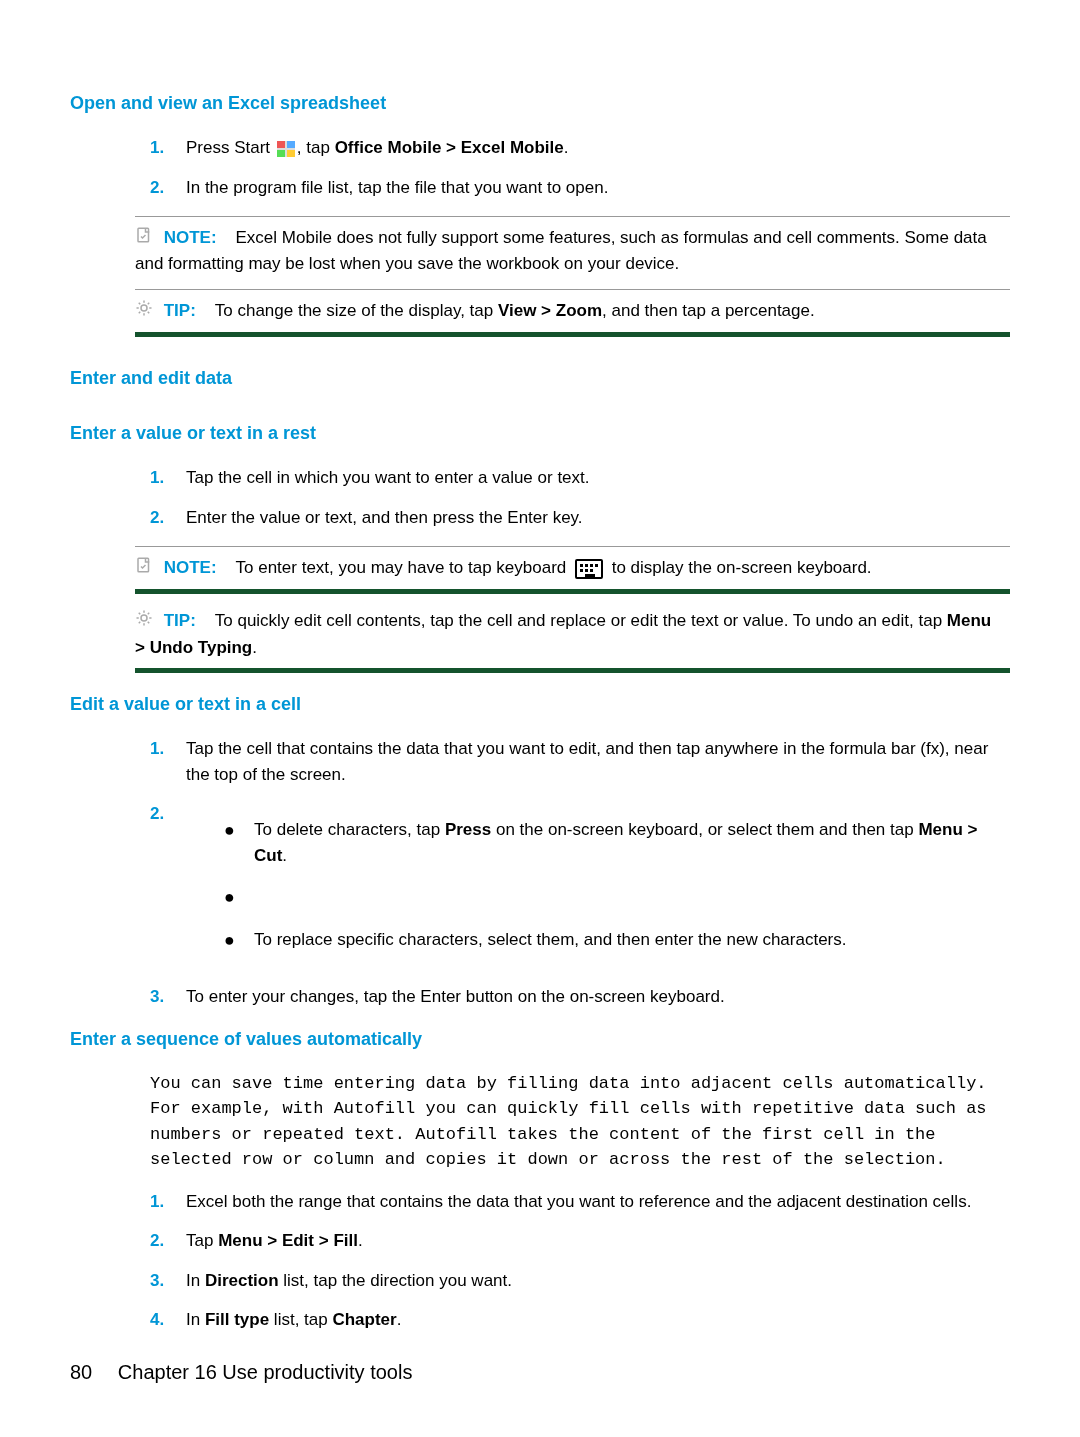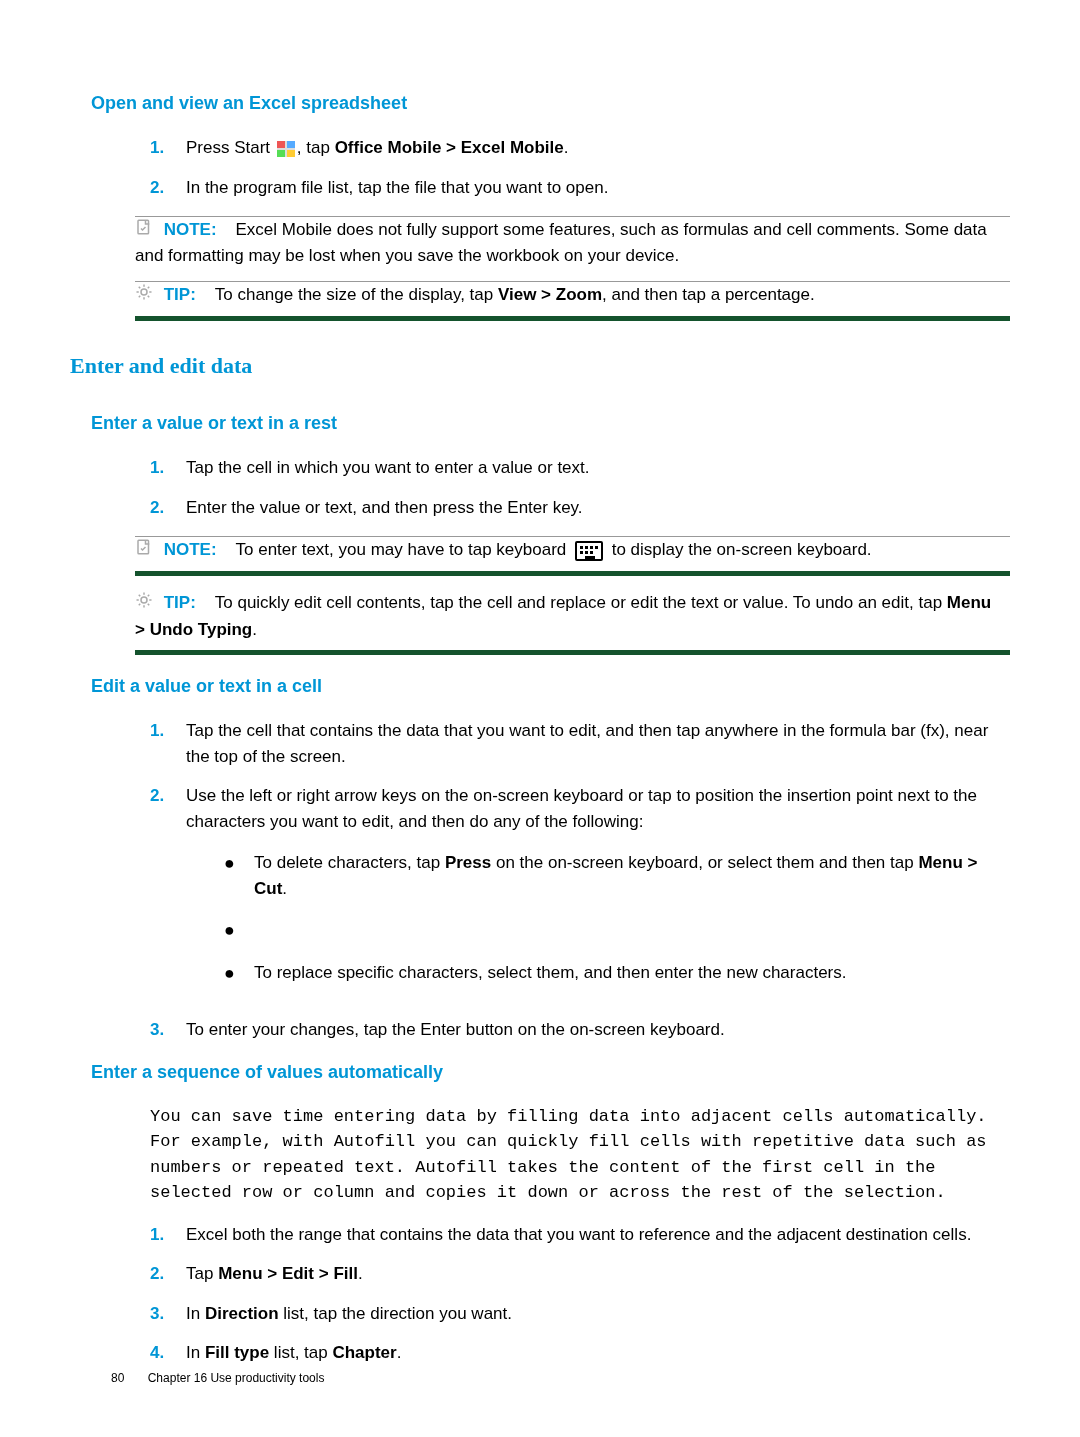--- a/index.html
+++ b/index.html
@@ -15,28 +15,26 @@
       padding: 90px 70px 50px 70px;
       font-size: 17px;
       line-height: 1.5;
       color: #000;
     }
     .h3 {
       color: #0096d6;
       font-weight: bold;
       font-size: 18px;
       margin-bottom: 18px;
-      margin-left: 21px;
     }
     .h2 {
       color: #0096d6;
       font-weight: bold;
-      font-size: 22px;
+      font-size: 18px;
       margin: 28px 0 28px 0;
-      font-family: Liberation Serif, serif;
     }
     .ol {
       list-style: none;
       margin-left: 80px;
       margin-bottom: 16px;
     }
     .ol li {
       display: flex;
       margin-bottom: 14px;
     }
@@ -65,20 +63,21 @@
       flex-shrink: 0;
     }
     .callout {
       margin-left: 65px;
       padding-right: 10px;
       margin-bottom: 12px;
       margin-top: 8px;
     }
     .callout.bordered-top {
       border-top: 1px solid #999;
+      padding-top: 8px;
     }
     .callout.bordered-bottom {
       border-bottom: 5px solid #14532d;
       padding-bottom: 8px;
     }
     .callout-label {
       color: #0096d6;
       font-weight: bold;
     }
     .callout-icon {
@@ -153,22 +152,21 @@
     }
     .body-text {
       margin-left: 80px;
       margin-bottom: 16px;
       font-family: Liberation Mono, monospace;
     }
     .footer {
       position: absolute;
       bottom: 50px;
       left: 70px;
-      font-size: 12px;
-      margin-left: 41px;
+      font-size: 20px;
     }
     .footer .pn {
       margin-right: 20px;
     }
     b { font-weight: bold; }
   </style>
 </head>
 <body>
 
 <div class="h3">Open and view an Excel spreadsheet</div>
@@ -257,21 +255,20 @@
 
 <div class="h3" style="margin-top:18px;">Edit a value or text in a cell</div>
 <ul class="ol">
   <li>
     <span class="num">1.</span>
     <span class="li-text">Tap the cell that contains the data that you want to edit, and then tap anywhere in the formula bar (fx), near the top of the screen.</span>
   </li>
   <li>
     <span class="num">2.</span>
     <span class="li-text">
-      <span>Use the left or right arrow keys on the on-screen keyboard or tap to position the insertion point next to the characters you want to edit, and then do any of the following:</span>
       <ul class="ul">
         <li>
           <span class="bullet">●</span>
           <span><span>To delete characters, tap </span><b>Press</b><span> on the on-screen keyboard, or select them and then tap </span><b>Menu &gt; Cut</b><span>.</span></span>
         </li>
         <li>
           <span class="bullet">●</span>
         </li>
         <li>
           <span class="bullet">●</span>

